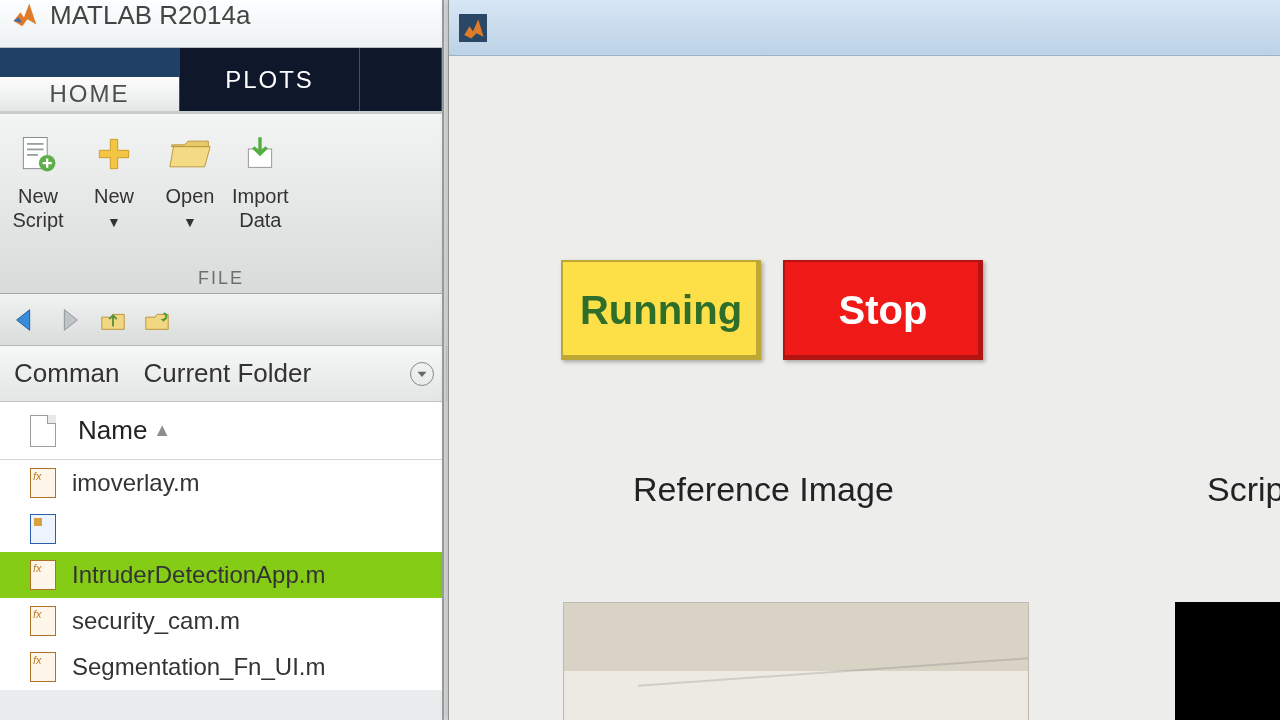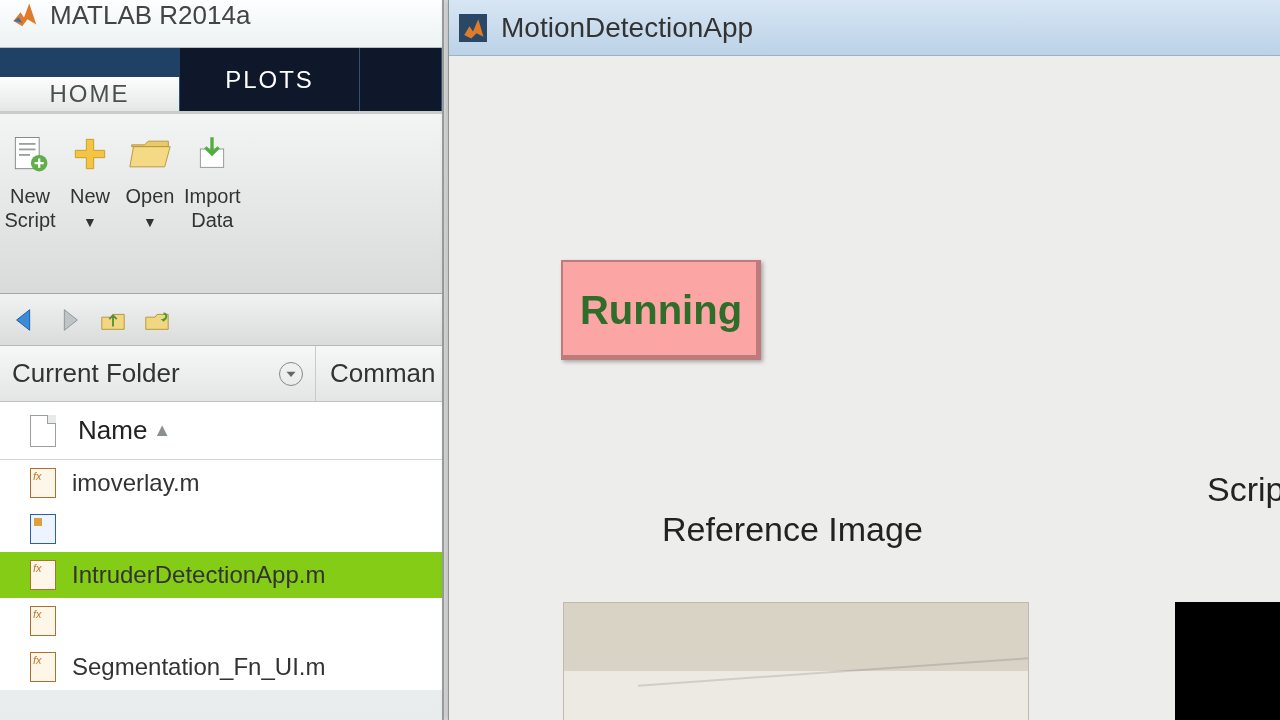--- a/index.html
+++ b/index.html
@@ -38,21 +38,21 @@
     margin-top: 29px;
   }
   .ml-tab.partial { min-width: 60px; flex: 1; }
 
   .ml-toolstrip {
     height: 180px; background: linear-gradient(#f3f4f4,#d9dbdb);
     border-bottom: 1px solid #a2a7a7;
     display: flex; align-items: flex-start; padding-top: 14px;
     position: relative;
   }
-  .ts-col { display: flex; flex-direction: column; align-items: center; margin: 0 4px; }
+  .ts-col { display: flex; flex-direction: column; align-items: center; margin: 0 12px; }
   .ts-col .icon-slot { width: 52px; height: 52px; display:flex;align-items:center;justify-content:center; }
   .ts-col .lbl { font-size: 20px; color: #333; text-align:center; line-height:1.2; margin-top:4px;}
   .ts-dd { font-size:14px; color:#333; }
   .ts-sub { display:flex; flex-direction:column; gap:12px; margin-left:6px; margin-top:8px;}
   .ts-sub-row { display:flex; align-items:center; gap:8px; font-size:22px; color:#333;}
   .ts-sub-row .mini { width:28px; height:28px; }
   .section-label {
     position:absolute; bottom:4px; left:0; right:0; text-align:center;
     font-size:18px; letter-spacing:2px; color:#6b6f70;
   }
@@ -113,27 +113,27 @@
   .app-title { font-size:28px; color:#333; }
 
   .app-body { position:relative; width:100%; height:calc(100% - 56px); }
 
   .btn {
     position:absolute; height:100px; display:flex; align-items:center; justify-content:center;
     font-size:40px; font-weight:600;
     border:2px solid rgba(0,0,0,.25);
     box-shadow: inset -3px -3px 0 rgba(0,0,0,.25), 2px 2px 4px rgba(0,0,0,.3);
   }
-  .btn.running { left:112px; top:204px; width:200px; background:#fca5a5; color:#2f6d2b; }
+  .btn.running { left:112px; top:204px; width:200px; background:#fde047; color:#2f6d2b; }
   .btn.stop    { left:334px; top:204px; width:200px; background:#ef1a17; color:#fff; }
 
   .sect-label {
     position:absolute; font-size:34px; color:#222;
   }
-  .sect-label.ref { left:213px; top:414px;margin-top:40px; }
+  .sect-label.ref { left:184px; top:414px; }
   .sect-label.diff { left:758px; top:414px; }
 
   .ref-img {
     position:absolute; left:114px; top:546px; width:466px; height:180px;
     background: linear-gradient(180deg,#d9d3c6 0%, #d9d3c6 38%, #eceae3 38%, #eceae3 70%, #cdc8bd 70%);
     border:1px solid #bfbab0;
   }
   .ref-img::after{ 
     content:""; position:absolute; left:16%; right:0; top:38%; height:2px;
     background:rgba(0,0,0,.12); transform:skewY(-4deg);
@@ -209,20 +209,21 @@
     <div class="ts-col" style="margin-left:4px">
       <span class="icon-slot">
         <svg viewBox="0 0 48 48" width="40" height="40">
             <rect x="10" y="18" width="28" height="22" fill="#fff" stroke="#888"></rect>
             <path d="M24 4v20M16 16l8 8 8-8" fill="none" stroke="#4fae3e" stroke-width="4"></path>
           </svg>
       </span>
       <div class="lbl" style="white-space:pre"><span>Import<br>Data</span></div>
     </div>
 
+    <div class="section-label">FILE</div>
   </div>
 
   <div class="ml-navbar">
     <span class="nav-icn">
         <svg viewBox="0 0 30 30" width="28" height="28">
           <path d="M20 4 L6 15 L20 26 Z" fill="#3a8bd8" stroke="#1e5a99"></path>
         </svg>
       </span>
     <span class="nav-icn">
         <svg viewBox="0 0 30 30" width="28" height="28">
@@ -238,31 +239,31 @@
     <span class="nav-icn">
         <svg viewBox="0 0 30 30" width="28" height="28">
           <path d="M3 12h10l2-3h12v16H3z" fill="#f1d781" stroke="#b89334"></path>
           <path d="M22 8c4 0 4 6 0 6" stroke="#4a9a3a" stroke-width="2" fill="none"></path>
           <path d="M19 14l3 3 3-3" fill="#4a9a3a"></path>
         </svg>
       </span>
   </div>
 
   <div class="ml-panelheaders">
+    <div class="panelheader cmd">
+      <span style="white-space:nowrap;overflow:hidden">Comman</span>
+    </div>
     <div class="panelheader">
       <span>Current Folder</span>
       <span class="circle-dd">
           <svg viewBox="0 0 16 16" width="12" height="12">
             <path d="M2 5h12L8 12Z" fill="#666"></path>
           </svg>
         </span>
     </div>
-    <div class="panelheader cmd">
-      <span style="white-space:nowrap;overflow:hidden">Comman</span>
-    </div>
   </div>
 
   <div class="ml-fileheader">
     <span class="file-icn"></span>
     <span class="name-label">Name</span>
     <span class="sort-arrow">▲</span>
   </div>
 
   <div class="ml-filelist" id="file-list">
       <div class="file-row">
@@ -271,44 +272,47 @@
       </div>
       <div class="file-row">
         <span class="fic fig"></span>
       </div>
       <div class="file-row selected">
         <span class="fic fx"></span>
         <span>IntruderDetectionApp.m</span>
       </div>
       <div class="file-row">
         <span class="fic fx"></span>
+        <span>security_cam.m</span>
       </div>
       <div class="file-row">
         <span class="fic fx"></span>
         <span>Segmentation_Fn_UI.m</span>
       </div>
     </div>
 </div>
 
 <div class="appwin">
   <div class="app-titlebar">
     <span class="app-icon">
       <svg viewBox="0 0 32 32">
           <rect width="32" height="32" fill="#2a4866"></rect>
           <path d="M6 24 L12 14 L16 20 L22 6 L28 26 L20 22 L14 28 Z" fill="#e07b2a"></path>
         </svg>
     </span>
-    <span class="app-title">MotionDetectionApp</span>
   </div>
 
   <div class="app-body">
 
     <div class="btn running">
       <span>Running</span>
     </div>
+    <div class="btn stop">
+      <span>Stop</span>
+    </div>
 
     <div class="sect-label ref">Reference Image</div>
     <div class="sect-label diff">Script</div>
 
     <div class="ref-img"></div>
     <div class="diff-img"></div>
   </div>
 </div>
 
 </body></html>

